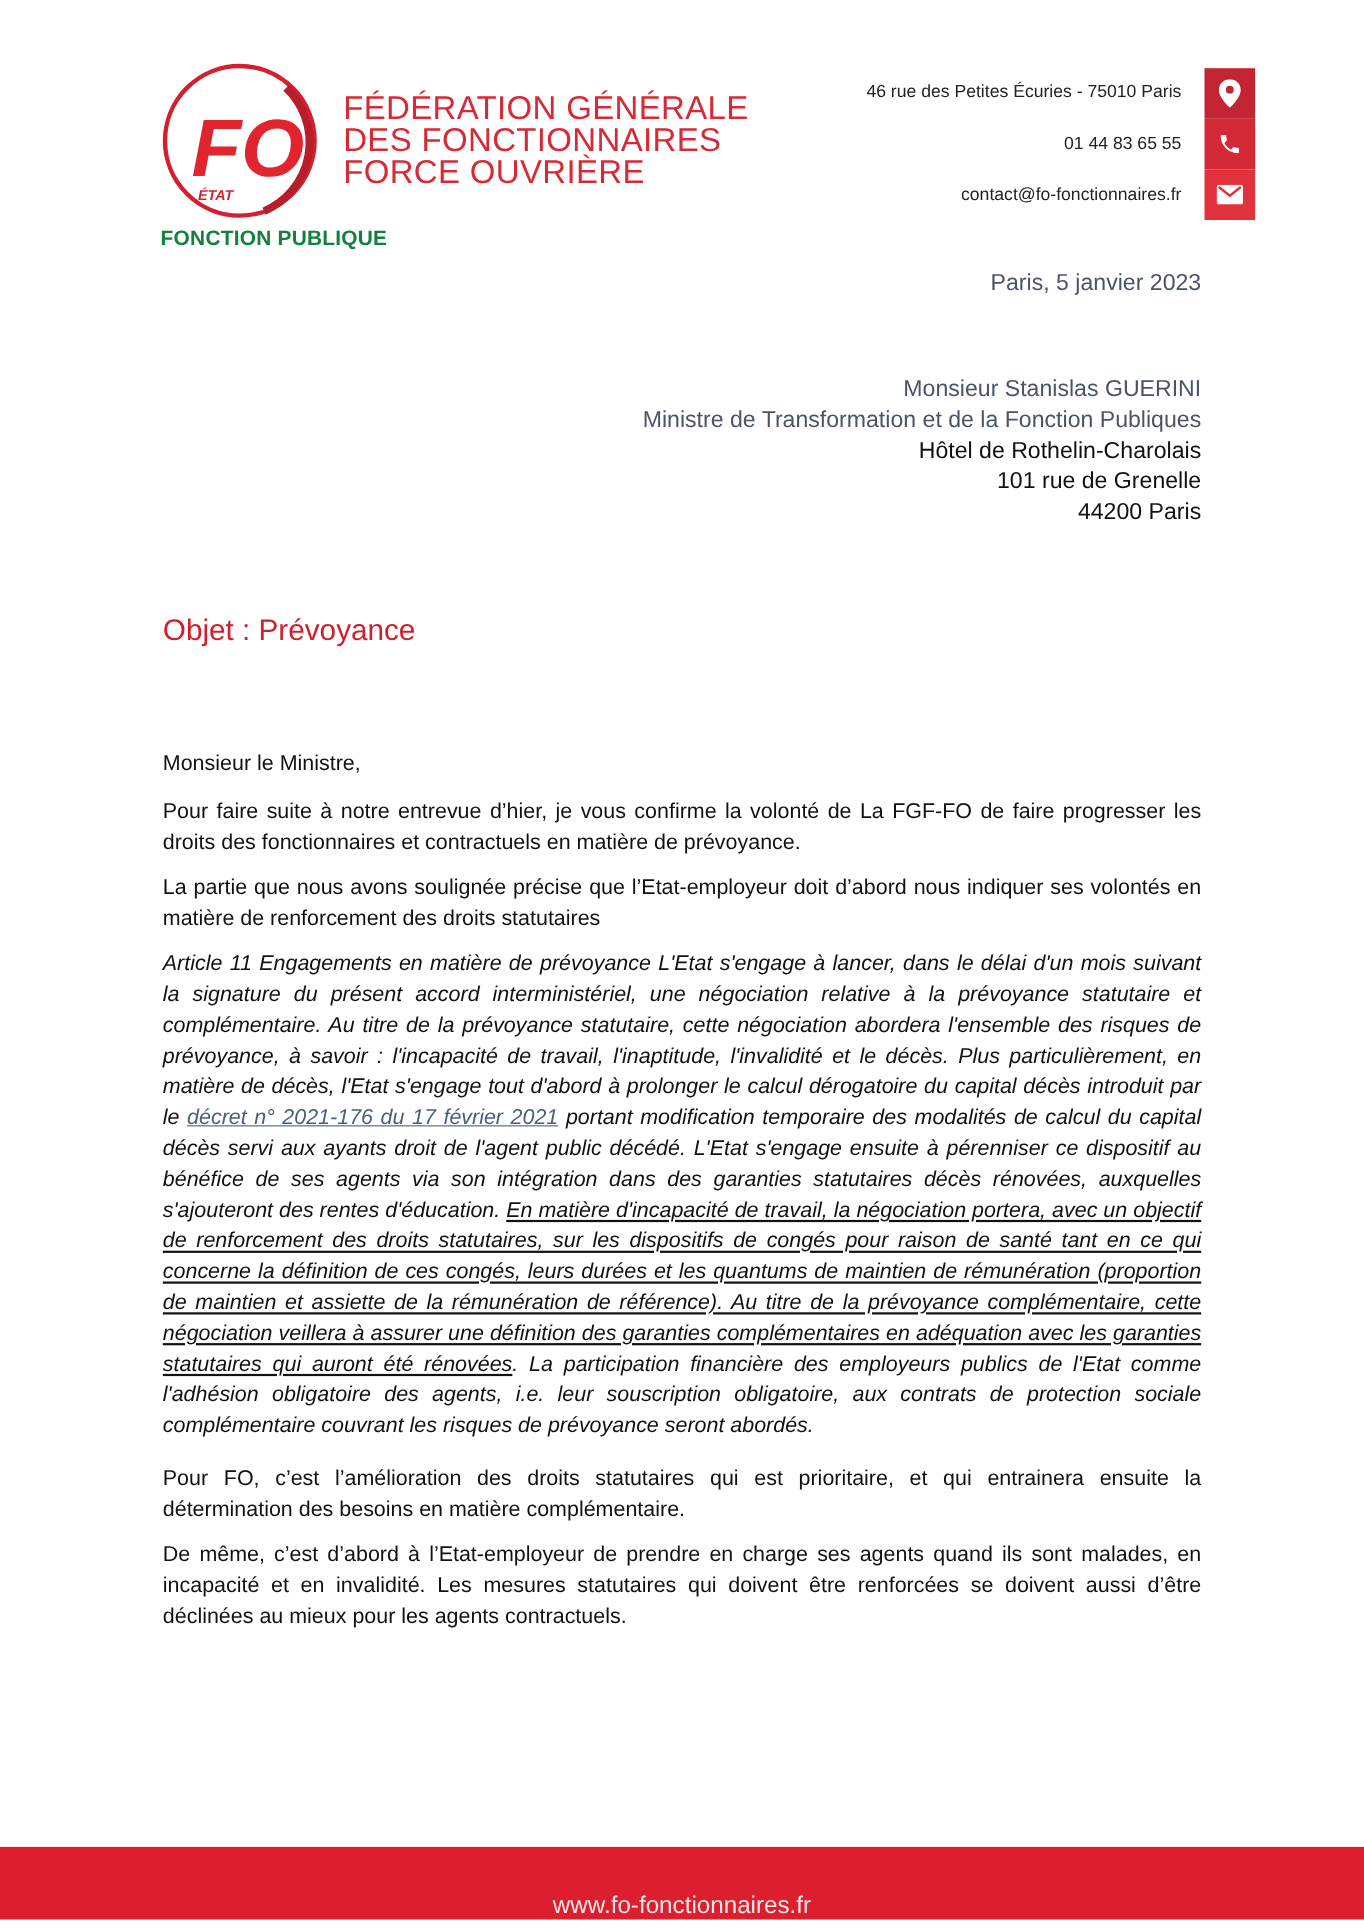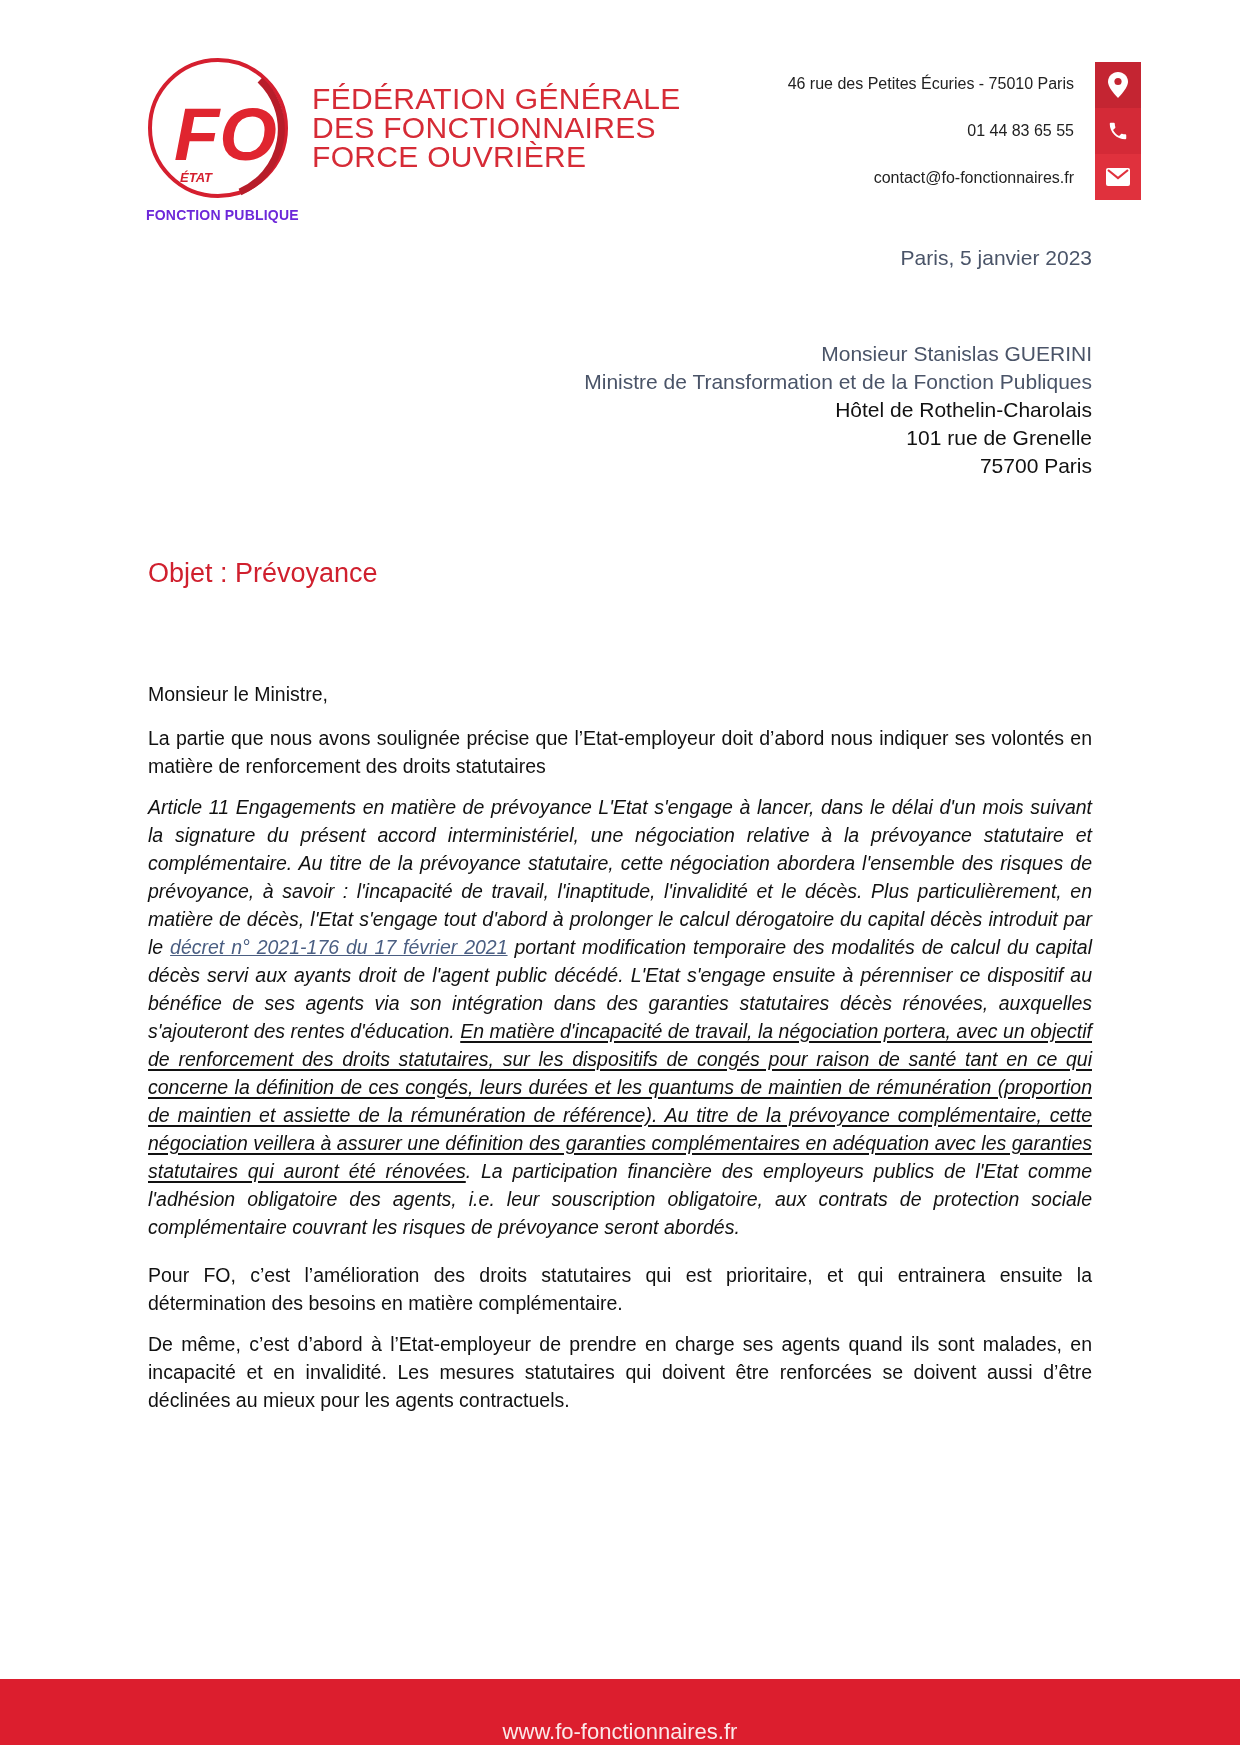--- a/index.html
+++ b/index.html
@@ -2,22 +2,22 @@
 <html><head>
   <meta charset="utf-8">
   <style>
     html, body { margin: 0; padding: 0; background: #ffffff; }
     body { width: 1240px; height: 1754px; position: relative; overflow: hidden;
            font-family: "Liberation Sans", sans-serif; color: #111; }
 
     
     .logo { position: absolute; left: 140px; top: 50px; width: 160px; height: 160px; }
     .logo svg { display: block; }
-    .logo-caption { position: absolute; left: 146px; top: 207px; font-size: 14px; font-weight: bold;
-                    color: #6d28d9; letter-spacing: 0.2px; }
+    .logo-caption { position: absolute; left: 146px; top: 207px; font-size: 19px; font-weight: bold;
+                    color: #15803d; letter-spacing: 0.2px; }
     .org-name { position: absolute; left: 312px; top: 84px; color: #d62b36; font-size: 30px;
                 line-height: 29px; letter-spacing: 0.3px; }
     .org-name div { white-space: nowrap; }
 
     .contact { position: absolute; right: 166px; top: 62px; text-align: right; font-size: 16px; color: #222; }
     .contact .line { height: 47px; line-height: 44px; white-space: nowrap; }
     .contact-icons { position: absolute; left: 1095px; top: 62px; width: 46px; }
     .contact-icons .ic { height: 46px; display: flex; align-items: center; justify-content: center; }
     .ic.pin { background: #c42532; }
     .ic.phone { background: #d42a37; }
@@ -89,27 +89,28 @@
   </div>
 </div>
 
 <div class="date">Paris, 5 janvier 2023</div>
 
 <div class="recipient">
   <div class="grey">Monsieur Stanislas GUERINI</div>
   <div class="grey">Ministre de Transformation et de la Fonction Publiques</div>
   <div class="black">Hôtel de Rothelin-Charolais</div>
   <div class="black">101 rue de Grenelle</div>
-  <div class="black">75700 Paris</div>
+  <div class="black">44200 Paris</div>
 </div>
 
 <div class="subject">Objet : Prévoyance</div>
 
 <div class="content">
   <p class="salutation">Monsieur le Ministre,</p>
+  <p>Pour faire suite à notre entrevue d’hier, je vous confirme la volonté de La FGF-FO de faire progresser les droits des fonctionnaires et contractuels en matière de prévoyance.</p>
   <p>La partie que nous avons soulignée précise que l’Etat-employeur doit d’abord nous indiquer ses volontés en matière de renforcement des droits statutaires</p>
   <p class="quote"><span>Article 11 Engagements en matière de prévoyance L'Etat s'engage à lancer, dans le délai d'un mois suivant la signature du présent accord interministériel, une négociation relative à la prévoyance statutaire et complémentaire. Au titre de la prévoyance statutaire, cette négociation abordera l'ensemble des risques de prévoyance, à savoir : l'incapacité de travail, l'inaptitude, l'invalidité et le décès. Plus particulièrement, en matière de décès, l'Etat s'engage tout d'abord à prolonger le calcul dérogatoire du capital décès introduit par le </span><a class="link">décret n° 2021-176 du 17 février 2021</a><span> portant modification temporaire des modalités de calcul du capital décès servi aux ayants droit de l'agent public décédé. L'Etat s'engage ensuite à pérenniser ce dispositif au bénéfice de ses agents via son intégration dans des garanties statutaires décès rénovées, auxquelles s'ajouteront des rentes d'éducation. </span><span class="ul">En matière d'incapacité de travail, la négociation portera, avec un objectif de renforcement des droits statutaires, sur les dispositifs de congés pour raison de santé tant en ce qui concerne la définition de ces congés, leurs durées et les quantums de maintien de rémunération (proportion de maintien et assiette de la rémunération de référence). Au titre de la prévoyance complémentaire, cette négociation veillera à assurer une définition des garanties complémentaires en adéquation avec les garanties statutaires qui auront été rénovées</span><span>. La participation financière des employeurs publics de l'Etat comme l'adhésion obligatoire des agents, i.e. leur souscription obligatoire, aux contrats de protection sociale complémentaire couvrant les risques de prévoyance seront abordés.</span></p>
   <p>Pour FO, c’est l’amélioration des droits statutaires qui est prioritaire, et qui entrainera ensuite la détermination des besoins en matière complémentaire.</p>
   <p>De même, c’est d’abord à l’Etat-employeur de prendre en charge ses agents quand ils sont malades, en incapacité et en invalidité. Les mesures statutaires qui doivent être renforcées se doivent aussi d’être déclinées au mieux pour les agents contractuels.</p>
 </div>
 
 <div class="footer">
   <span>www.fo-fonctionnaires.fr</span>
 </div>
 

